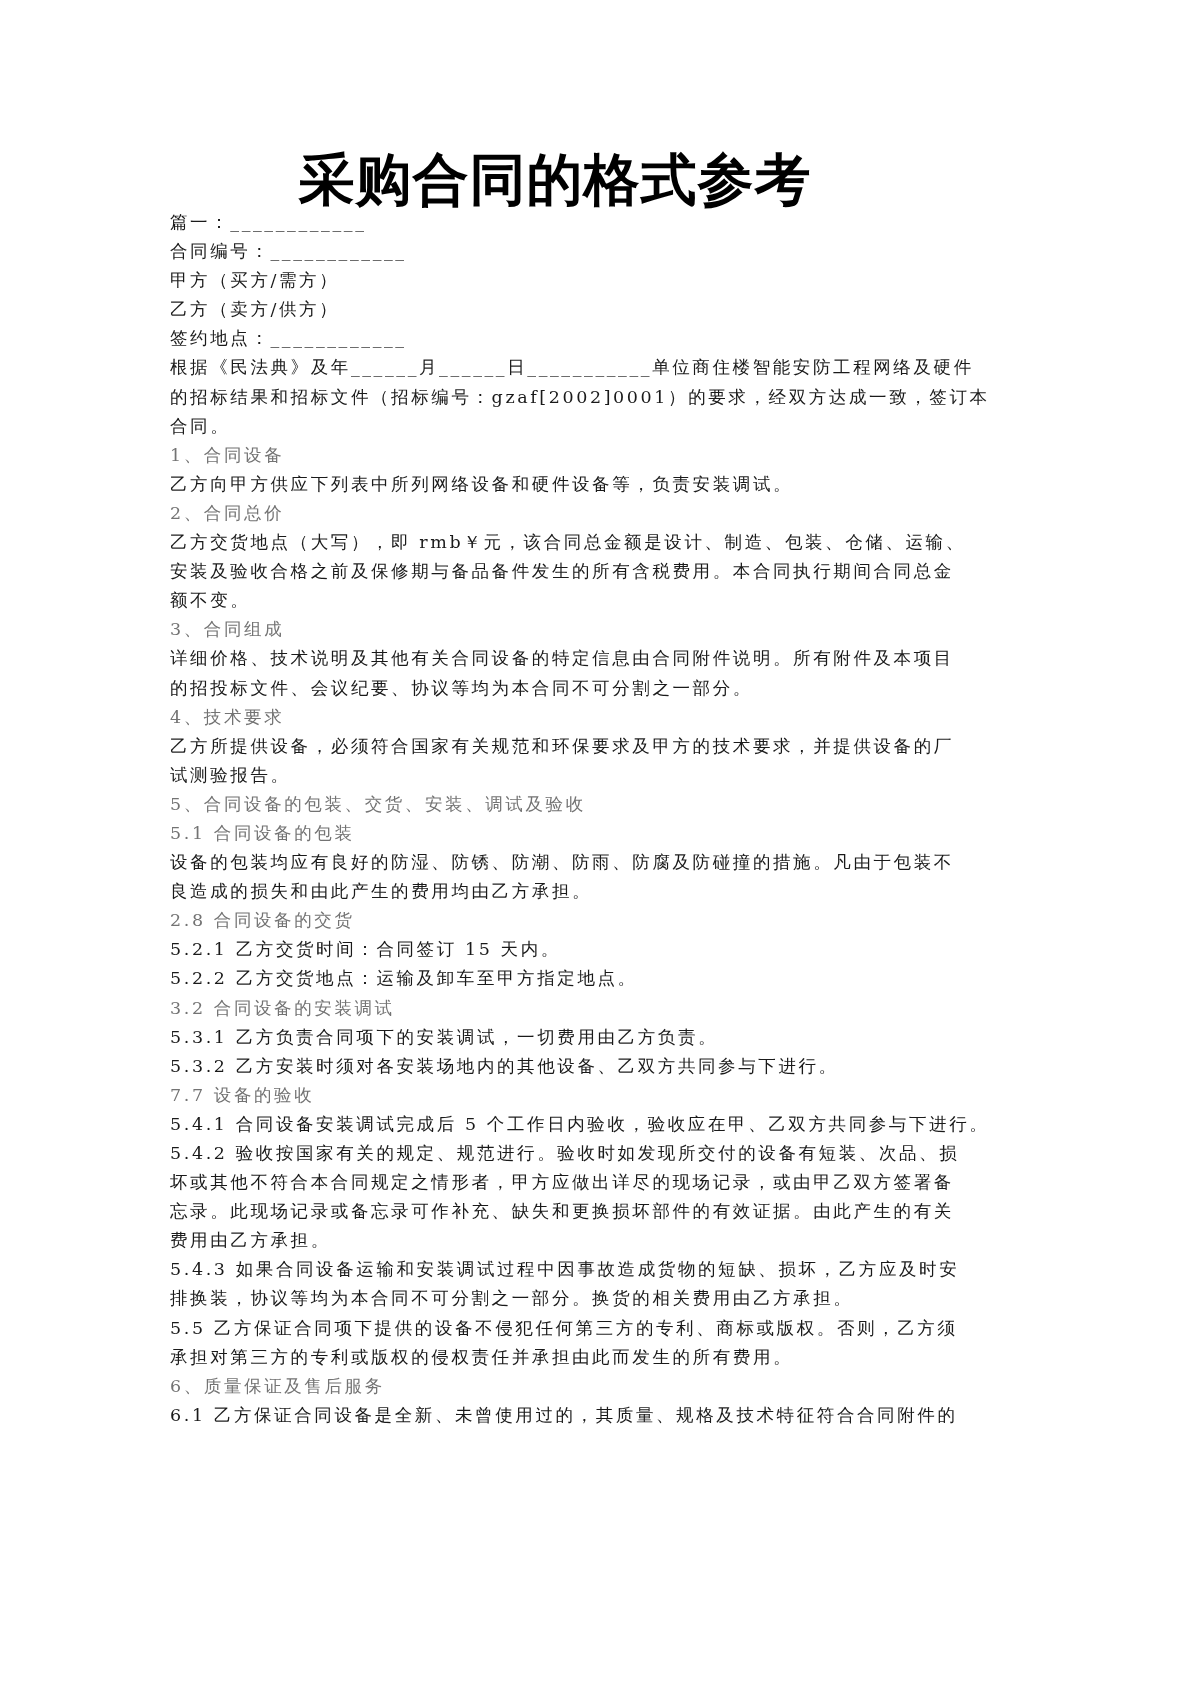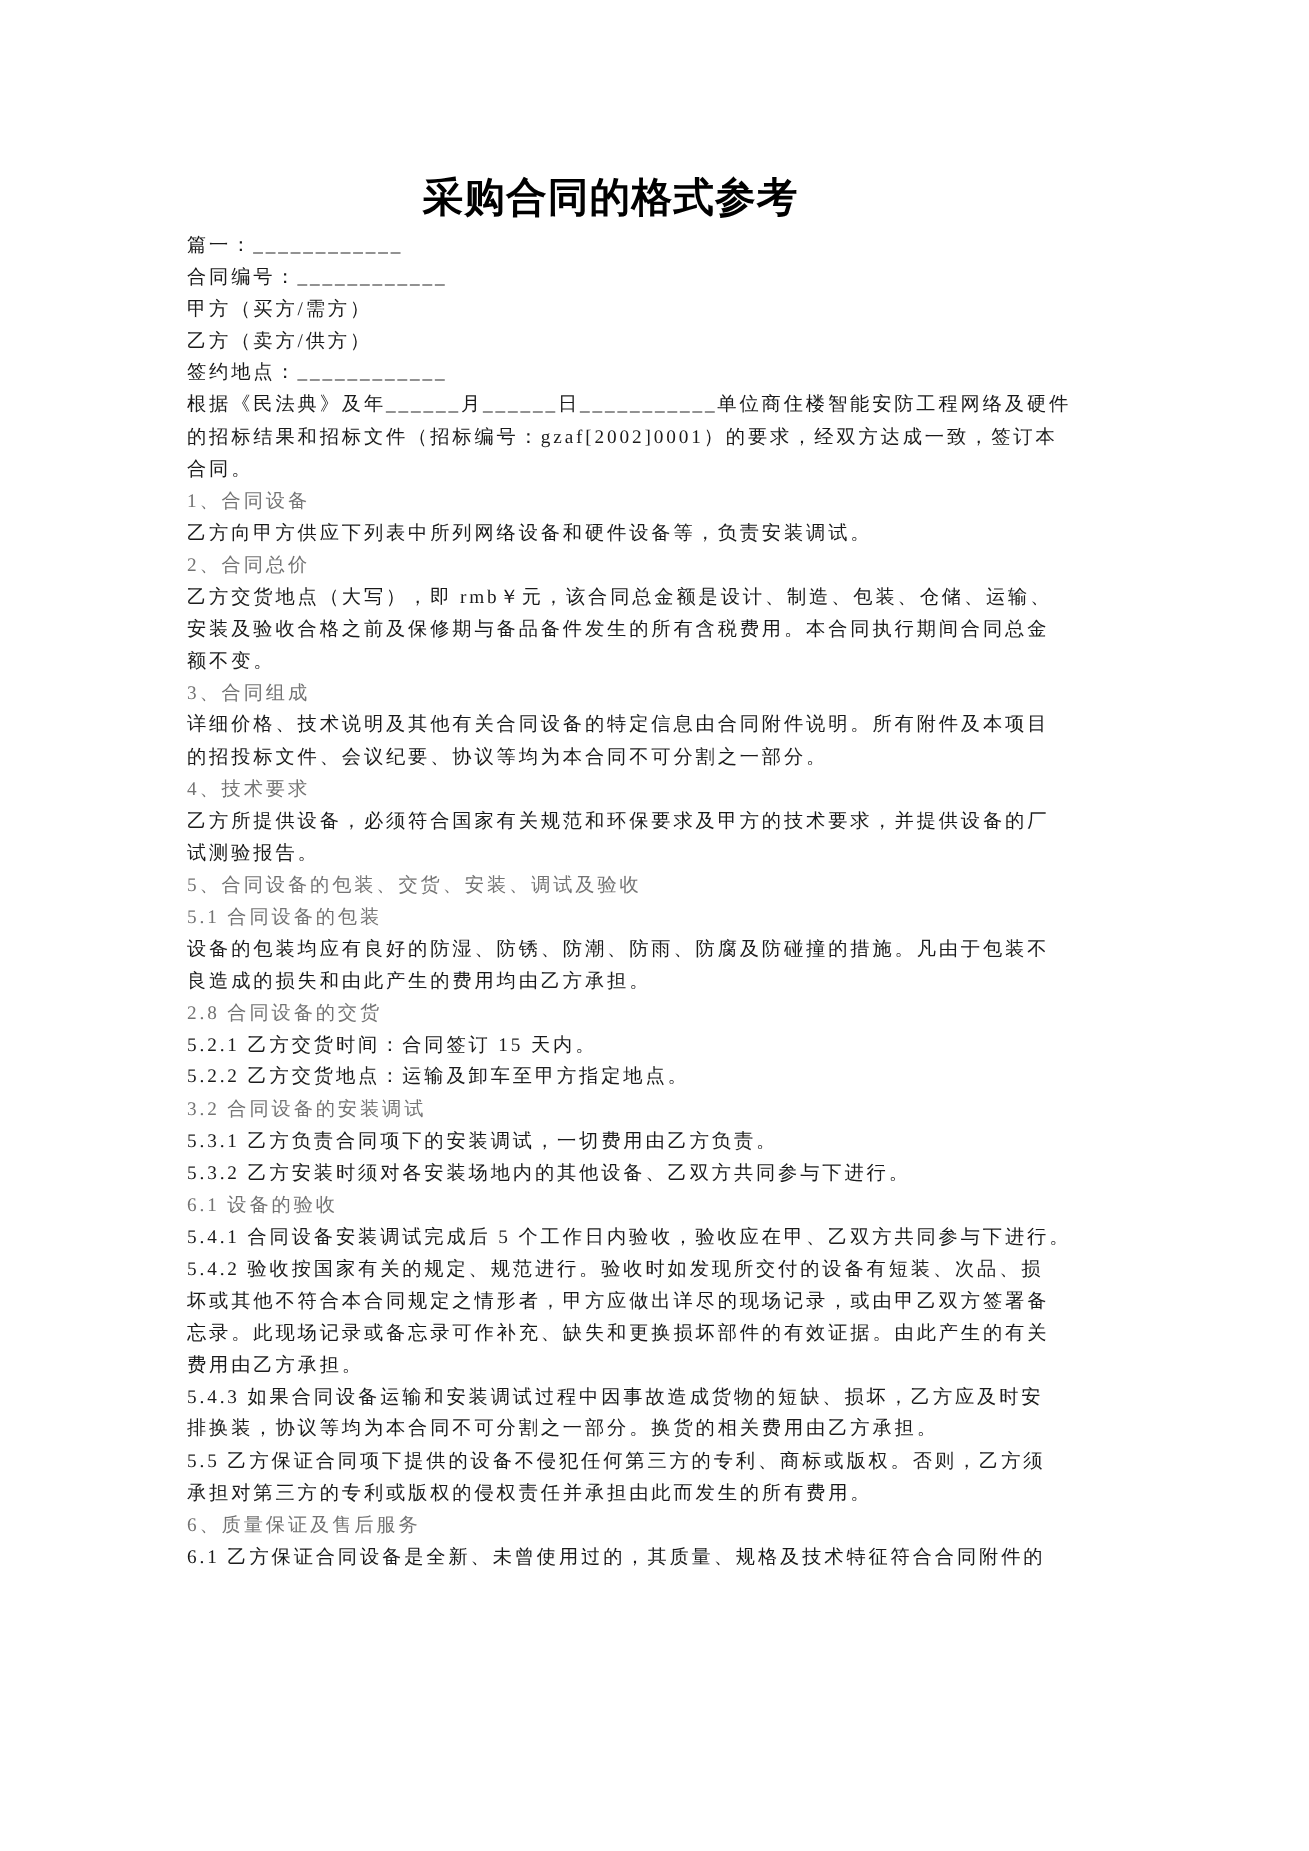--- a/index.html
+++ b/index.html
@@ -24,32 +24,31 @@
       background: #ffffff;
     }
     .title {
       position: absolute;
       top: 152px;
       left: 0;
       width: 1110px;
       text-align: center;
       font-family: "DejaVu Sans", "Liberation Sans", sans-serif;
       font-weight: bold;
-      font-size: 37px;
+      font-size: 56px;
       letter-spacing: 1px;
       line-height: 56px;
       color: #000000;
       margin: 0;
     }
     .body {
       position: absolute;
       top: 208px;
       left: 170px;
       width: 790px;
-      font-family: Liberation Serif, serif;
     }
     .line {
       display: block;
       height: 29.1px;
       line-height: 29.1px;
       font-size: 17.5px;
       letter-spacing: 2.6px;
       white-space: pre;
       color: #1a1a1a;
       margin: 0;
@@ -88,21 +87,21 @@
     <p class="line heading">5、合同设备的包装、交货、安装、调试及验收</p>
     <p class="line heading">5.1 合同设备的包装</p>
     <p class="line">设备的包装均应有良好的防湿、防锈、防潮、防雨、防腐及防碰撞的措施。凡由于包装不</p>
     <p class="line">良造成的损失和由此产生的费用均由乙方承担。</p>
     <p class="line heading">2.8 合同设备的交货</p>
     <p class="line">5.2.1 乙方交货时间：合同签订 15 天内。</p>
     <p class="line">5.2.2 乙方交货地点：运输及卸车至甲方指定地点。</p>
     <p class="line heading">3.2 合同设备的安装调试</p>
     <p class="line">5.3.1 乙方负责合同项下的安装调试，一切费用由乙方负责。</p>
     <p class="line">5.3.2 乙方安装时须对各安装场地内的其他设备、乙双方共同参与下进行。</p>
-    <p class="line heading">6.1 设备的验收</p>
+    <p class="line heading">7.7 设备的验收</p>
     <p class="line">5.4.1 合同设备安装调试完成后 5 个工作日内验收，验收应在甲、乙双方共同参与下进行。</p>
     <p class="line">5.4.2 验收按国家有关的规定、规范进行。验收时如发现所交付的设备有短装、次品、损</p>
     <p class="line">坏或其他不符合本合同规定之情形者，甲方应做出详尽的现场记录，或由甲乙双方签署备</p>
     <p class="line">忘录。此现场记录或备忘录可作补充、缺失和更换损坏部件的有效证据。由此产生的有关</p>
     <p class="line">费用由乙方承担。</p>
     <p class="line">5.4.3 如果合同设备运输和安装调试过程中因事故造成货物的短缺、损坏，乙方应及时安</p>
     <p class="line">排换装，协议等均为本合同不可分割之一部分。换货的相关费用由乙方承担。</p>
     <p class="line">5.5 乙方保证合同项下提供的设备不侵犯任何第三方的专利、商标或版权。否则，乙方须</p>
     <p class="line">承担对第三方的专利或版权的侵权责任并承担由此而发生的所有费用。</p>
     <p class="line heading">6、质量保证及售后服务</p>

